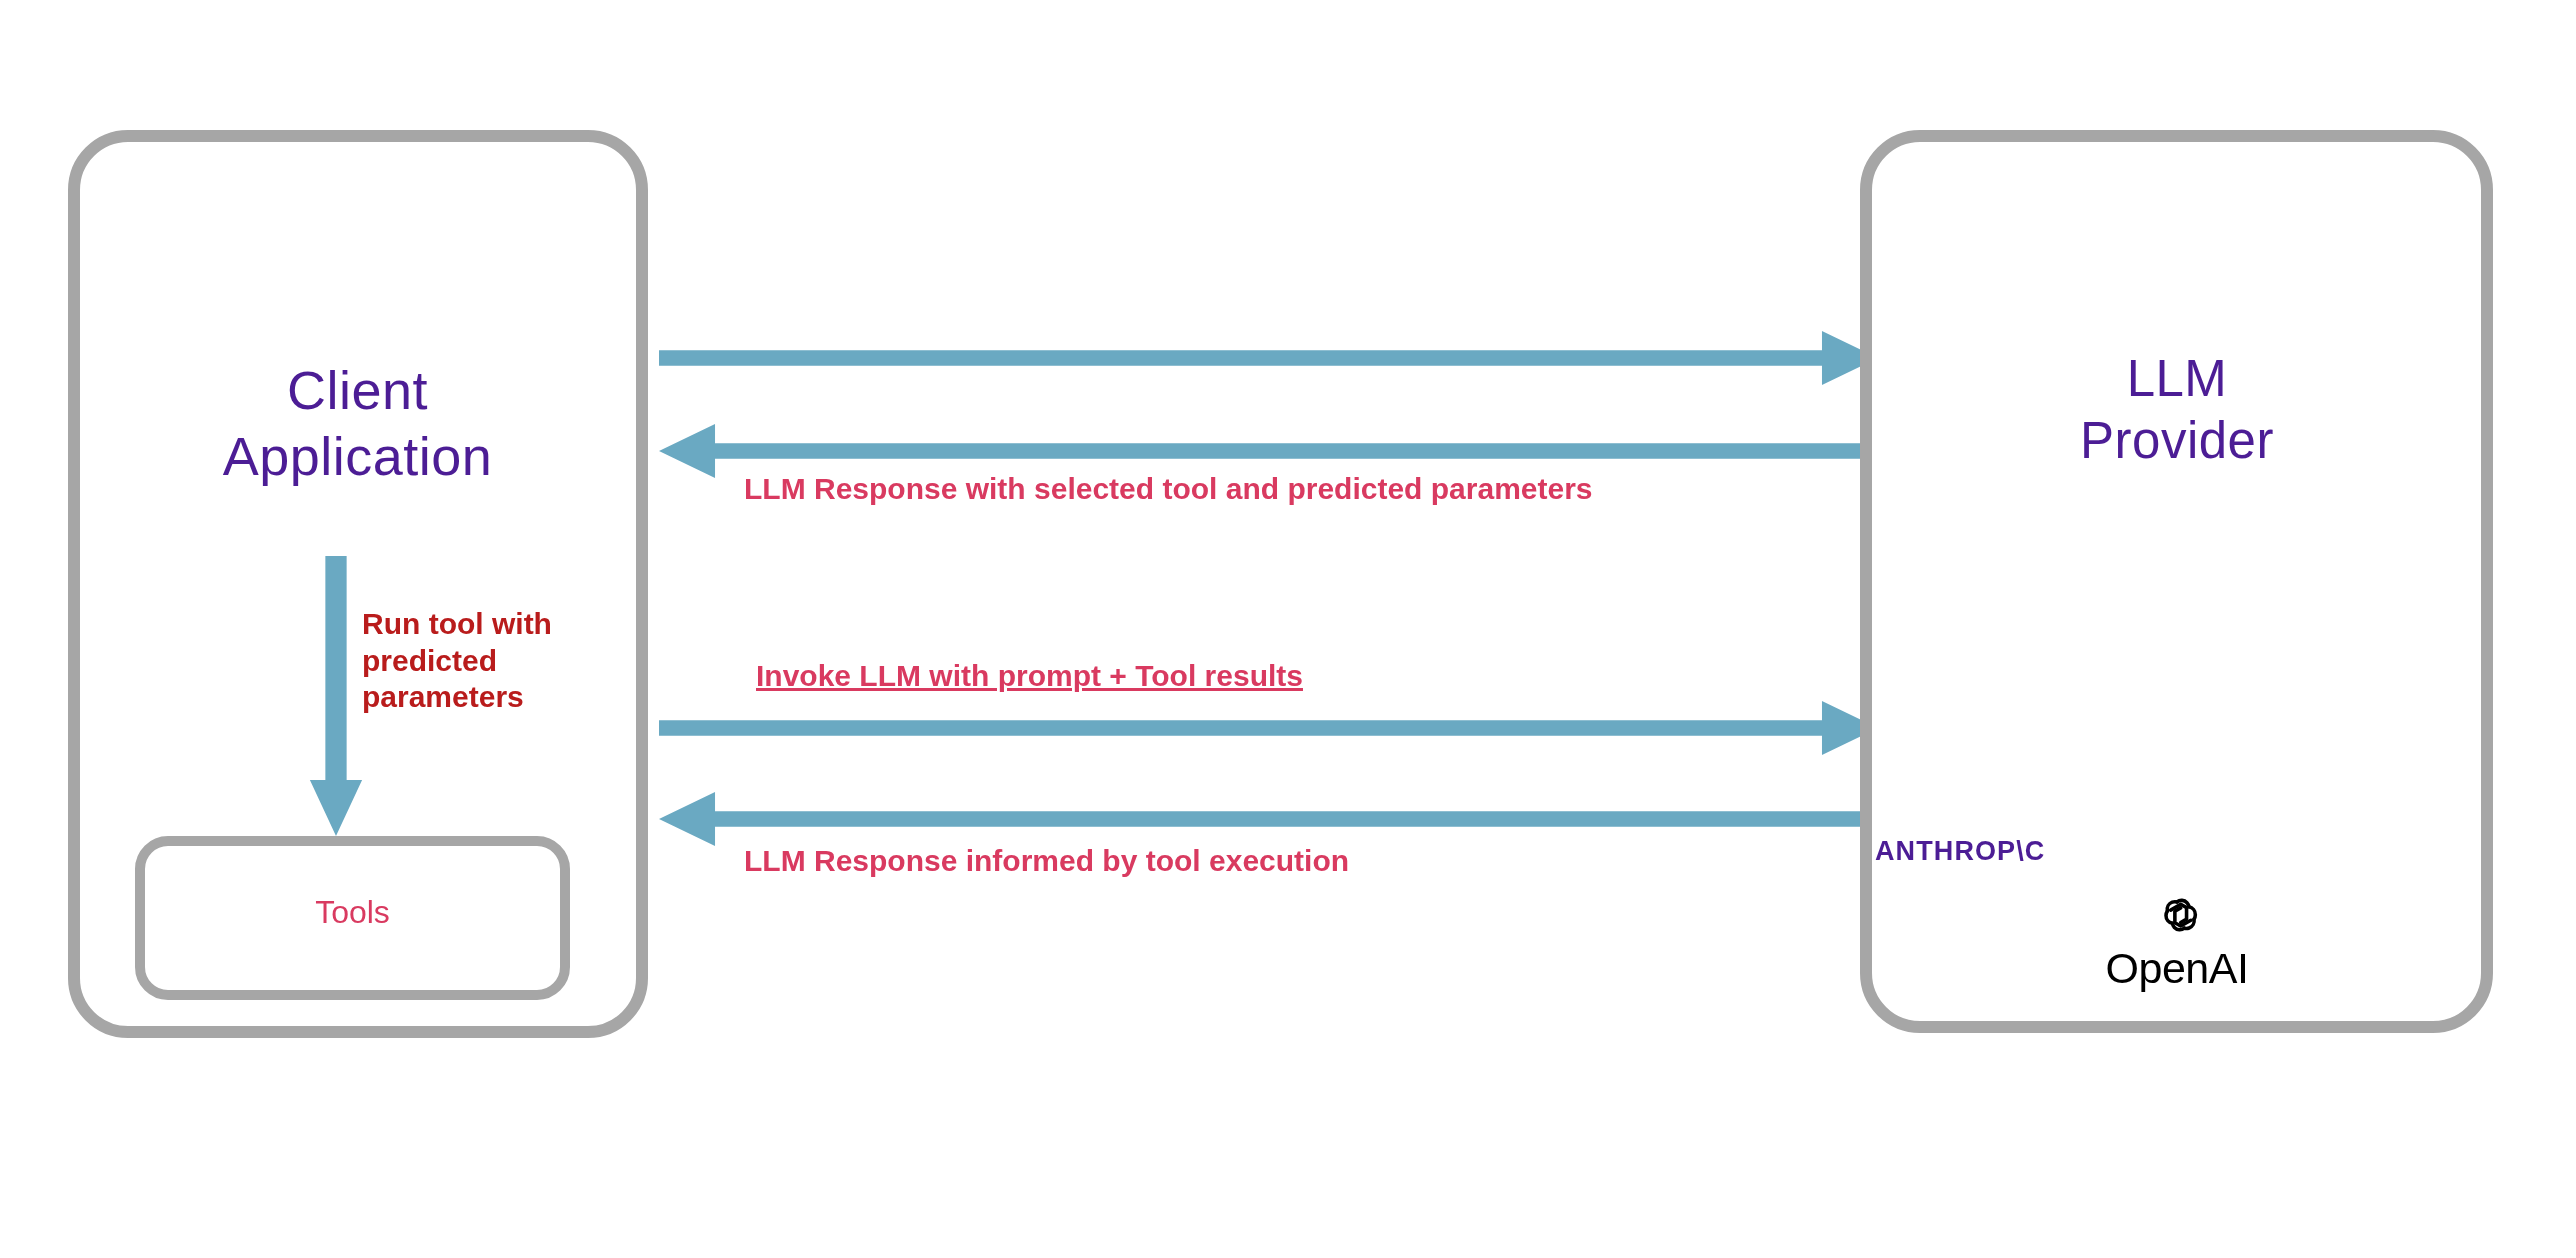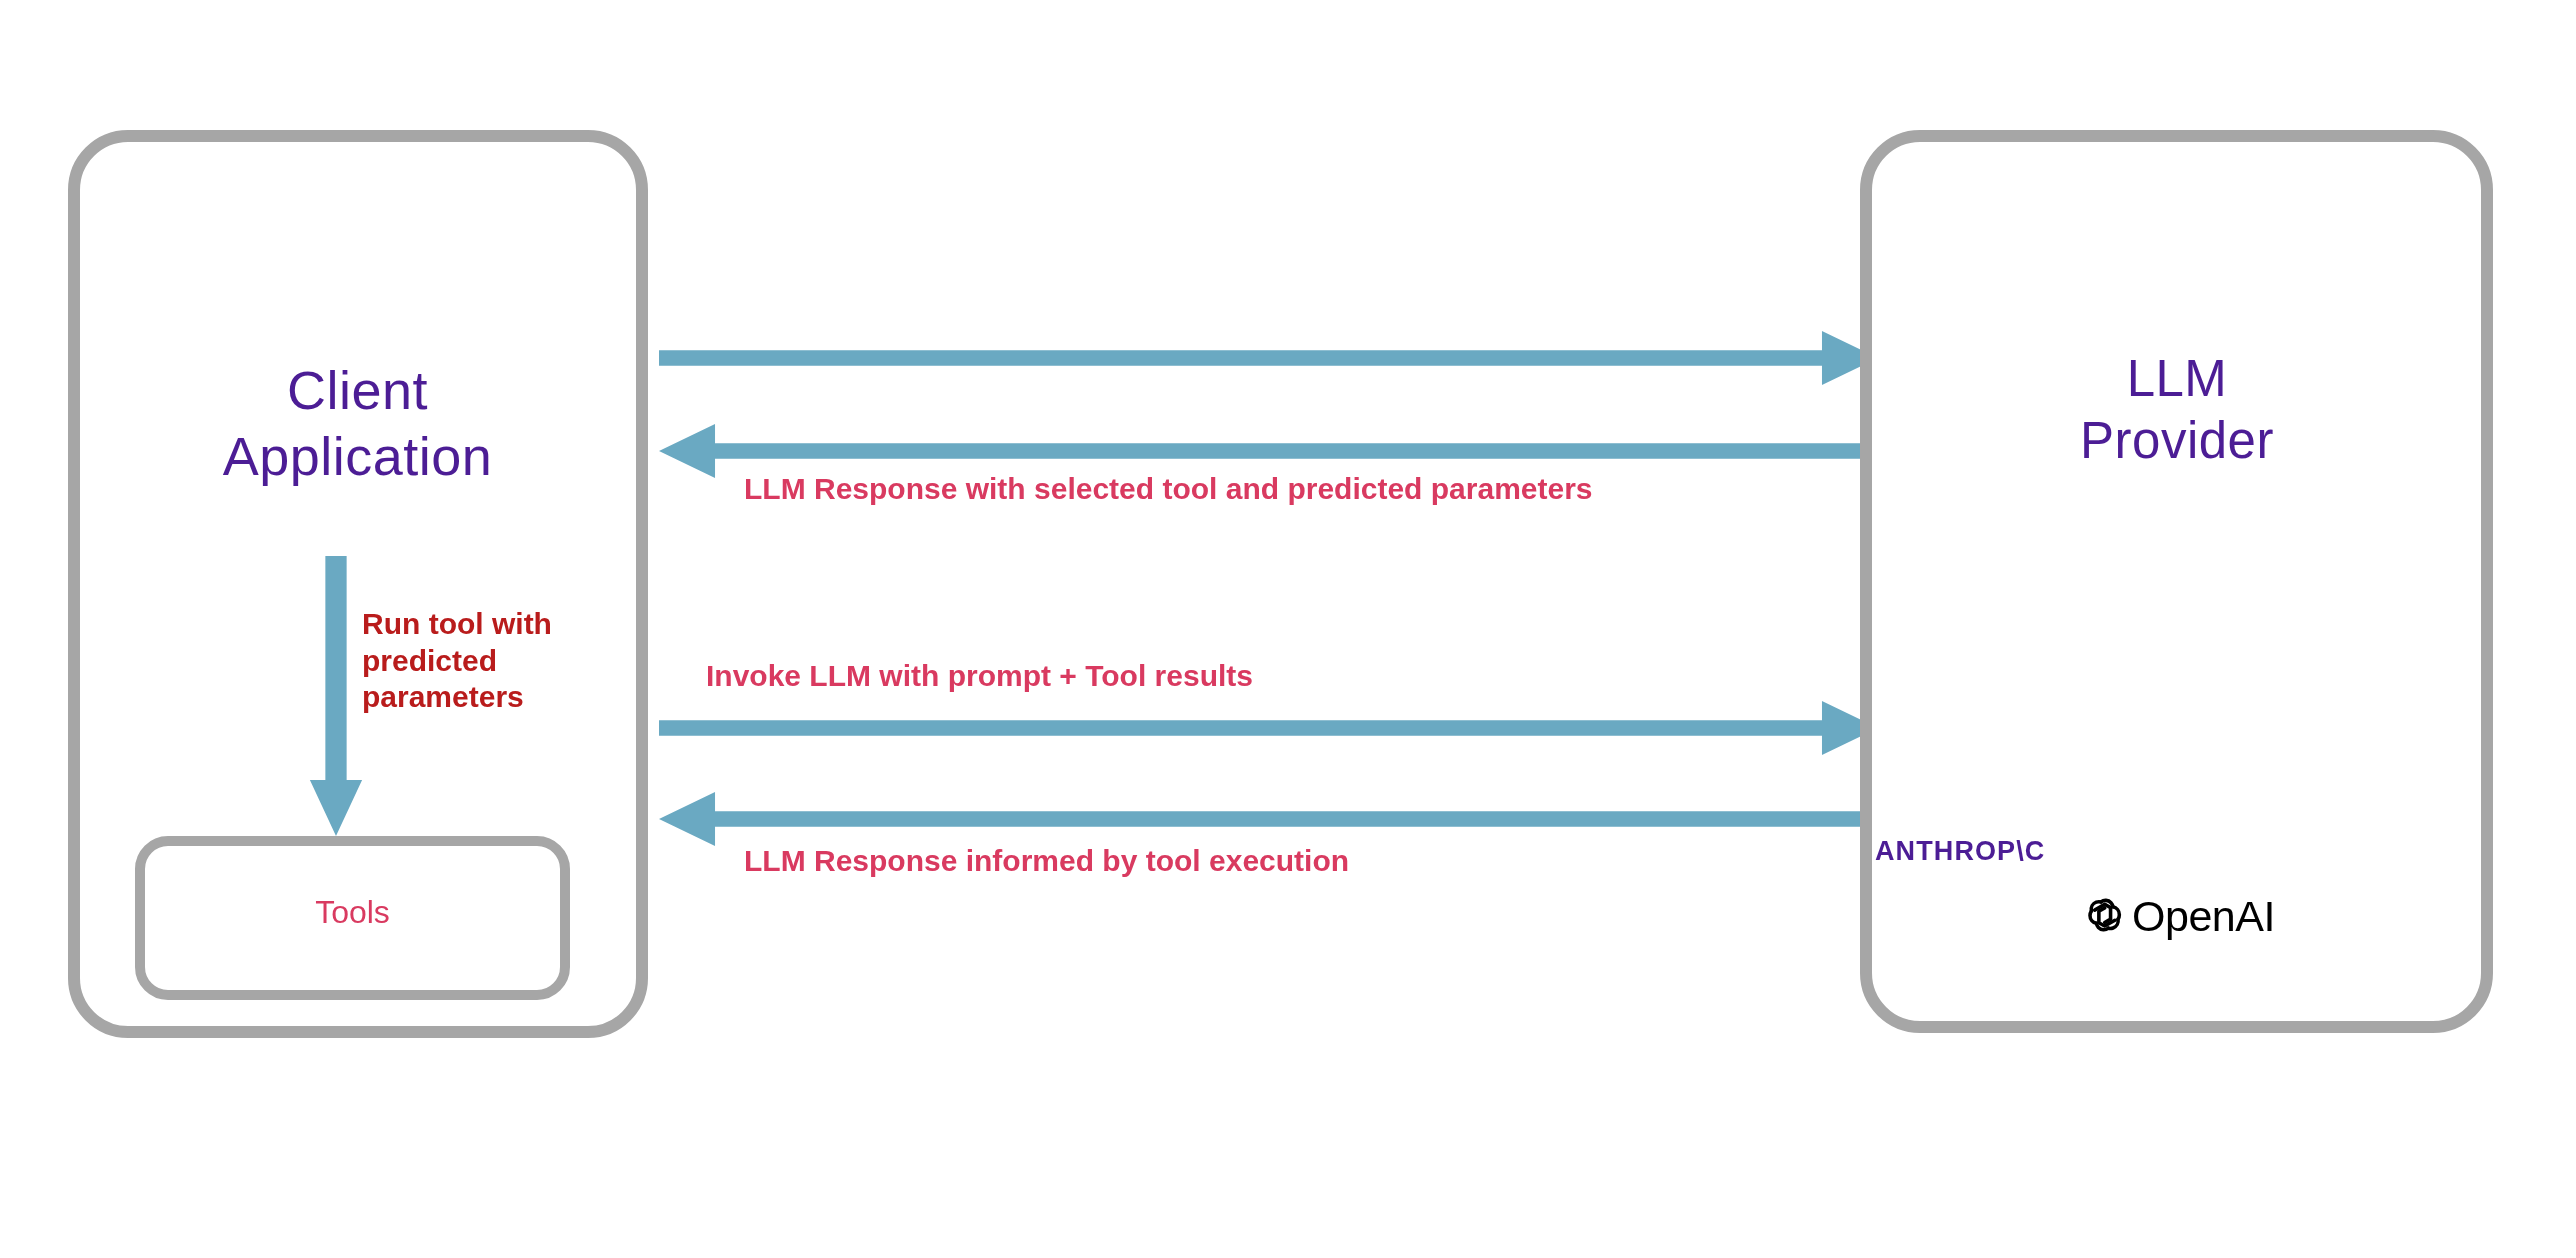--- a/index.html
+++ b/index.html
@@ -94,20 +94,21 @@
   }
   #openai-logo {
     position: absolute;
     left: 1875px;
     top: 894px;
     width: 604px;
     display: flex;
     align-items: center;
     justify-content: center;
     gap: 9px;
+    flex-direction: column;
   }
   #openai-logo .oai-mark {
     display: block;
     width: 44px;
     height: 44px;
   }
   #openai-logo .oai-word {
     color: #000000;
     font-size: 43px;
     font-weight: 500;
@@ -137,21 +138,21 @@
   .flow-label {
     position: absolute;
     color: #d93a60;
     font-size: 30px;
     font-weight: 700;
     white-space: nowrap;
     line-height: 1.1;
   }
   #label-1 { left: 720px; top: 286px; }
   #label-2 { left: 744px; top: 472px; }
-  #label-3 { left: 706px; top: 659px; }
+  #label-3 { left: 756px; top: 659px; text-decoration: underline; }
   #label-4 { left: 744px; top: 844px; }
 
   #label-tool {
     position: absolute;
     left: 362px;
     top: 606px;
     width: 261px;
     color: #b91c1c;
     font-size: 30px;
     font-weight: 700;

